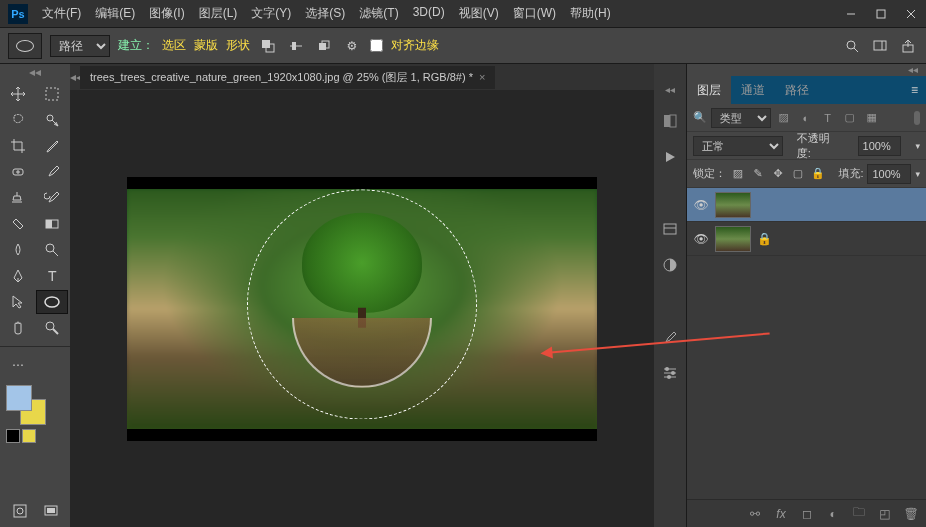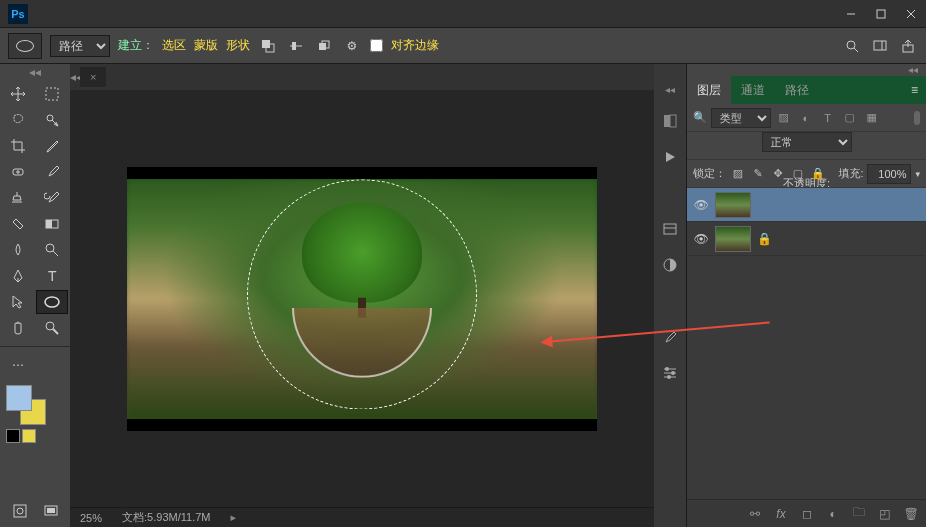--- a/index.html
+++ b/index.html
@@ -42,49 +42,62 @@
 .tree-crown { width: 120px; height: 100px; background: radial-gradient(circle, #4a9e2a 0%, #2d6b18 70%, #1a4510 100%); border-radius: 50% 50% 45% 45%; margin: 0 auto; }
 .tree-trunk { width: 8px; height: 20px; background: #3a2818; margin: -5px auto 0; }
 .glass-bowl { width: 140px; height: 70px; border: 2px solid rgba(255,255,255,0.6); border-top: none; border-radius: 0 0 70px 70px; margin: -10px auto 0; background: linear-gradient(to bottom, rgba(139,100,60,0.7) 0%, rgba(80,60,40,0.8) 100%); position: relative; }
 .selection-marq { position: absolute; left: 50%; top: 50%; transform: translate(-50%, -52%); width: 230px; height: 230px; border: 1px dashed #fff; border-radius: 50%; }
 .red-arrow { position: absolute; left: 480px; top: 58%; width: 220px; height: 2px; background: #e74c3c; transform: translateY(-50%) rotate(-5deg); }
 .red-arrow::before { content: ''; position: absolute; left: -10px; top: -5px; border-right: 12px solid #e74c3c; border-top: 6px solid transparent; border-bottom: 6px solid transparent; }
 .status-bar { height: 20px; background: #262626; display: flex; align-items: center; padding: 0 10px; gap: 20px; font-size: 11px; color: #aaa; border-top: 1px solid #1a1a1a; }
 .mid-panel { width: 32px; background: #383838; display: flex; flex-direction: column; align-items: center; padding-top: 20px; gap: 16px; }
 .mid-icon { width: 20px; height: 20px; display: flex; align-items: center; justify-content: center; color: #aaa; cursor: pointer; }
 .right-panel { width: 240px; background: #454545; display: flex; flex-direction: column; border-left: 1px solid #1a1a1a; }
-.panel-tabs { height: 28px; background: #14532d; display: flex; align-items: center; }
+.panel-tabs { height: 28px; background: #0c4a6e; display: flex; align-items: center; }
 .ptab { padding: 6px 10px; cursor: pointer; color: #999; }
 .ptab.active { background: #454545; color: #ddd; }
 .panel-menu { margin-left: auto; padding: 0 8px; cursor: pointer; }
 .layer-filter { height: 28px; display: flex; align-items: center; padding: 0 6px; gap: 4px; border-bottom: 1px solid #383838; }
 .lf-select { background: #383838; border: 1px solid #2a2a2a; color: #ccc; padding: 2px 4px; font-size: 11px; width: 60px; }
 .lf-icon { width: 18px; height: 18px; display: flex; align-items: center; justify-content: center; color: #999; font-size: 11px; }
-.layer-blend { height: 28px; display: flex; align-items: center; padding: 0 6px; gap: 24px; border-bottom: 1px solid #383838; flex-direction: column; }
+.layer-blend { height: 28px; display: flex; align-items: center; padding: 0 6px; gap: 14px; border-bottom: 1px solid #383838; }
 .lb-select { background: #383838; border: 1px solid #2a2a2a; color: #ccc; padding: 2px 4px; font-size: 11px; width: 90px; }
 .lb-label { font-size: 11px; color: #ccc; }
-.lb-val { background: #383838; border: 1px solid #2a2a2a; padding: 3px 4px; font-size: 11px; width: 44px; text-align: right; }
+.lb-val { background: #383838; border: 1px solid #2a2a2a; padding: 3px 4px; font-size: 11px; width: 44px; text-align: left; }
 .layer-lock { height: 28px; display: flex; align-items: center; padding: 0 6px; gap: 4px; border-bottom: 1px solid #383838; font-size: 11px; }
 .ll-icon { width: 16px; height: 16px; display: flex; align-items: center; justify-content: center; color: #bbb; }
 .layers-list { flex: 1; background: #3a3a3a; }
 .layer-row { height: 34px; display: flex; align-items: center; padding: 0 6px; gap: 6px; border-bottom: 1px solid #323232; }
 .layer-row.selected { background: #5a7a9e; }
 .layer-eye { width: 16px; color: #ccc; text-align: center; }
 .layer-thumb { width: 36px; height: 26px; background: linear-gradient(to bottom, #2d5a1e 0%, #6b8b4a 50%, #4a3828 100%); border: 1px solid #666; }
 .layer-name { flex: 1; font-size: 12px; color: #eee; }
 .layer-lock-icon { color: #ccc; }
 .panel-footer { height: 28px; background: #383838; display: flex; align-items: center; justify-content: flex-end; padding: 0 6px; gap: 8px; border-top: 1px solid #2a2a2a; }
 .pf-icon { width: 18px; height: 18px; display: flex; align-items: center; justify-content: center; color: #999; cursor: pointer; font-size: 12px; }
 svg { display: block; }
 </style>
 </head>
 <body>
 
 <div class="titlebar">
   <div class="ps-logo">Ps</div>
+  <div class="menu">
+    <div class="menu-item">文件(F)</div>
+    <div class="menu-item">编辑(E)</div>
+    <div class="menu-item">图像(I)</div>
+    <div class="menu-item">图层(L)</div>
+    <div class="menu-item">文字(Y)</div>
+    <div class="menu-item">选择(S)</div>
+    <div class="menu-item">滤镜(T)</div>
+    <div class="menu-item">3D(D)</div>
+    <div class="menu-item">视图(V)</div>
+    <div class="menu-item">窗口(W)</div>
+    <div class="menu-item">帮助(H)</div>
+  </div>
   <div class="win-controls">
     <div class="win-btn">
         <svg width="10" height="10">
           <line x1="1" y1="5" x2="9" y2="5" stroke="#ccc" stroke-width="1"></line>
         </svg>
       </div>
     <div class="win-btn">
         <svg width="10" height="10">
           <rect x="1" y="1" width="8" height="8" fill="none" stroke="#ccc" stroke-width="1"></rect>
         </svg>
@@ -288,39 +301,35 @@
             <rect x="4" y="5" width="8" height="5" fill="#ccc"></rect>
           </svg>
         </div>
     </div>
   </div>
 
   <div class="canvas-area">
     <div class="doc-tab-bar">
       <div style="width:10px;color:#888;text-align:center">◂◂</div>
       <div class="doc-tab">
+        <span>trees_trees_creative_nature_green_1920x1080.jpg @ 25% (图层 1, RGB/8#) *</span>
         <span class="doc-close">×</span>
       </div>
     </div>
     <div class="canvas">
       <div class="img-holder">
         <div class="img-bg"></div>
         <div class="tree-bowl">
           <div class="tree-crown"></div>
           <div class="tree-trunk"></div>
           <div class="glass-bowl"></div>
         </div>
         <div class="selection-marq"></div>
       </div>
       <div class="red-arrow"></div>
-    </div>
-    <div class="status-bar">
-      <span>25%</span>
-      <span>文档:5.93M/11.7M</span>
-      <span style="color:#888">▸</span>
     </div>
   </div>
 
   <div class="mid-panel">
     <div style="color:#888;font-size:10px">◂◂</div>
     <div class="mid-icon">
         <svg width="16" height="16">
           <rect x="2" y="2" width="6" height="12" fill="#888"></rect>
           <rect x="8" y="2" width="6" height="12" fill="none" stroke="#888"></rect>
         </svg>

